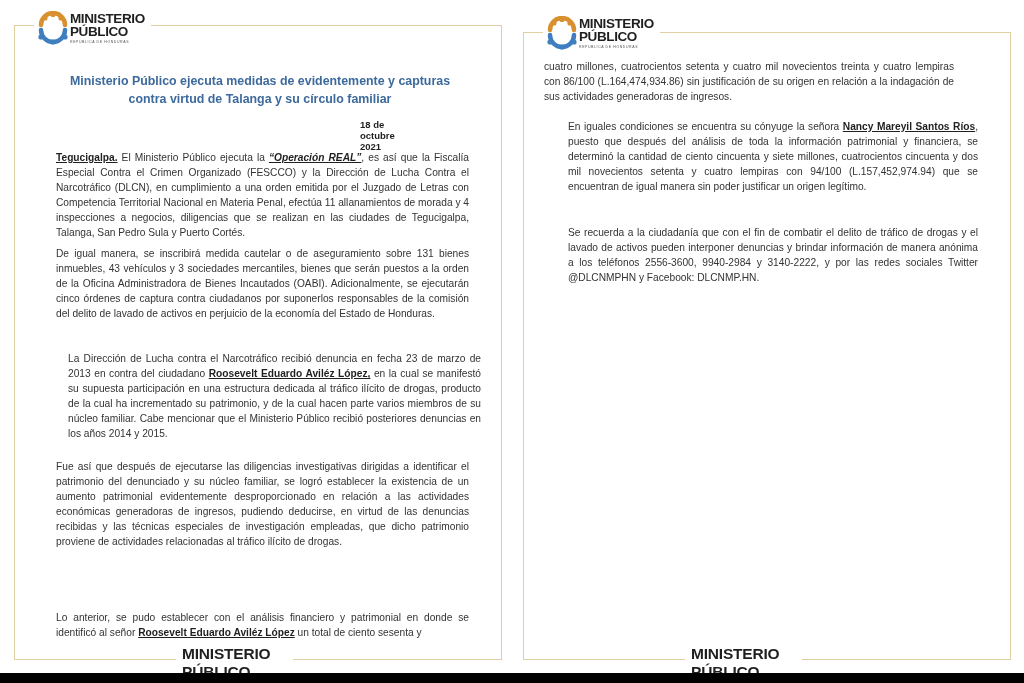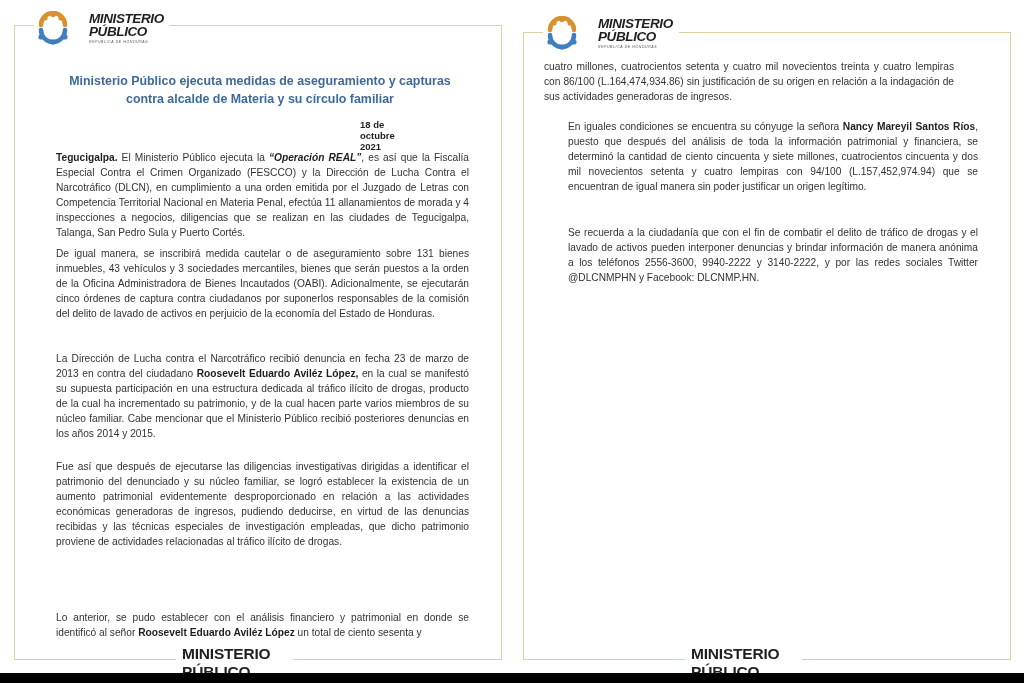--- a/index.html
+++ b/index.html
@@ -10,36 +10,36 @@
     color:#2a2a2a;
   }
   .page { position:absolute; }
   .frame {
     position:absolute; border:1.5px solid #e0cfa0;
   }
   .logo {
     position:absolute; display:flex; align-items:center; background:#fff; padding:0 6px 0 2px;
   }
   .logo svg { display:block; }
-  .logo-text { margin-left:19px; line-height:1;font-style:italic; }
+  .logo-text { margin-left:0; line-height:1; }
   .logo-line1, .logo-line2 {
     font-weight:bold; font-size:13.5px; color:#1f1f1f; letter-spacing:-0.4px; display:block;
   }
   .logo-sub { font-size:3.5px; letter-spacing:0.6px; color:#555; display:block; margin-top:2px; }
   .title {
     position:absolute; text-align:center; color:#3d6a9c; font-weight:bold;
     font-size:12.4px; line-height:18px;
   }
   .date {
     position:absolute; font-weight:bold; font-size:9.5px; color:#1f1f1f;
   }
   .para {
     position:absolute; font-size:10.2px; line-height:15.1px; text-align:justify; color:#333;
   }
-  .para b { color:#1f1f1f; }
+  .para b { color:#1f1f1f;text-decoration:underline; }
   .footer-label {
     position:absolute; background:#fff; padding:0 6px;
     font-weight:bold; font-size:15.5px; color:#1f1f1f; letter-spacing:-0.2px;
   }
   .bottom-bar { position:absolute; left:0; top:673px; width:1024px; height:10px; background:#000; }
 </style>
 </head>
 <body>
 
 <div class="page">
@@ -57,33 +57,33 @@
       <circle cx="29" cy="26" r="2.6" fill="#3f7fc0"></circle>
     </svg>
     <div class="logo-text">
       <span class="logo-line1">MINISTERIO</span>
       <span class="logo-line2">PÚBLICO</span>
       <span class="logo-sub">REPÚBLICA DE HONDURAS</span>
     </div>
   </div>
 
   <div class="title" style="left:30px; top:72px; width:460px;">
-    <div>Ministerio Público ejecuta medidas de aseguramiento y capturas</div>
-    <div>contra alcalde de Materia y su círculo familiar</div>
+    <div>Ministerio Público ejecuta medidas de evidentemente y capturas</div>
+    <div>contra virtud de Talanga y su círculo familiar</div>
   </div>
 
   <div class="date" style="left:360px; top:119px;">18 de octubre 2021</div>
 
   <div class="para" style="left:56px; top:150px; width:413px;">
     <b>Tegucigalpa.</b><span> El Ministerio Público ejecuta la </span><b><i>“Operación REAL”</i></b><span>, es así que la Fiscalía Especial Contra el Crimen Organizado (FESCCO) y la Dirección de Lucha Contra el Narcotráfico (DLCN), en cumplimiento a una orden emitida por el Juzgado de Letras con Competencia Territorial Nacional en Materia Penal, efectúa 11 allanamientos de morada y 4 inspecciones a negocios, diligencias que se realizan en las ciudades de Tegucigalpa, Talanga, San Pedro Sula y Puerto Cortés.</span>
   </div>
 
   <div class="para" style="left:56px; top:246px; width:413px;">De igual manera, se inscribirá medida cautelar o de aseguramiento sobre 131 bienes inmuebles, 43 vehículos y 3 sociedades mercantiles, bienes que serán puestos a la orden de la Oficina Administradora de Bienes Incautados (OABI). Adicionalmente, se ejecutarán cinco órdenes de captura contra ciudadanos por suponerlos responsables de la comisión del delito de lavado de activos en perjuicio de la economía del Estado de Honduras.</div>
 
-  <div class="para" style="left:56px; top:351px; width:413px;">
+  <div class="para" style="left:68px; top:351px; width:413px;">
     <span>La Dirección de Lucha contra el Narcotráfico recibió denuncia en fecha 23 de marzo de 2013 en contra del ciudadano </span><b>Roosevelt Eduardo Aviléz López,</b><span> en la cual se manifestó su supuesta participación en una estructura dedicada al tráfico ilícito de drogas, producto de la cual ha incrementado su patrimonio, y de la cual hacen parte varios miembros de su núcleo familiar. Cabe mencionar que el Ministerio Público recibió posteriores denuncias en los años 2014 y 2015.</span>
   </div>
 
   <div class="para" style="left:56px; top:459px; width:413px;">Fue así que después de ejecutarse las diligencias investigativas dirigidas a identificar el patrimonio del denunciado y su núcleo familiar, se logró establecer la existencia de un aumento patrimonial evidentemente desproporcionado en relación a las actividades económicas generadoras de ingresos, pudiendo deducirse, en virtud de las denuncias recibidas y las técnicas especiales de investigación empleadas, que dicho patrimonio proviene de actividades relacionadas al tráfico ilícito de drogas.</div>
 
   <div class="para" style="left:56px; top:610px; width:413px;">
     <span>Lo anterior, se pudo establecer con el análisis financiero y patrimonial en donde se identificó al señor </span><b>Roosevelt Eduardo Aviléz López</b><span> un total de ciento sesenta y</span>
   </div>
 
   <div class="footer-label" style="left:176px; top:645px;">MINISTERIO PÚBLICO INFORMATIVO</div>
@@ -109,18 +109,18 @@
       <span class="logo-sub">REPÚBLICA DE HONDURAS</span>
     </div>
   </div>
 
   <div class="para" style="left:544px; top:59px; width:410px;">cuatro millones, cuatrocientos setenta y cuatro mil novecientos treinta y cuatro lempiras con 86/100 (L.164,474,934.86) sin justificación de su origen en relación a la indagación de sus actividades generadoras de ingresos.</div>
 
   <div class="para" style="left:568px; top:119px; width:410px;">
     <span>En iguales condiciones se encuentra su cónyuge la señora </span><b>Nancy Mareyil Santos Ríos</b><span>, puesto que después del análisis de toda la información patrimonial y financiera, se determinó la cantidad de ciento cincuenta y siete millones, cuatrocientos cincuenta y dos mil novecientos setenta y cuatro lempiras con 94/100 (L.157,452,974.94) que se encuentran de igual manera sin poder justificar un origen legítimo.</span>
   </div>
 
-  <div class="para" style="left:568px; top:225px; width:410px;">Se recuerda a la ciudadanía que con el fin de combatir el delito de tráfico de drogas y el lavado de activos pueden interponer denuncias y brindar información de manera anónima a los teléfonos 2556-3600, 9940-2222 y 3140-2222, y por las redes sociales Twitter @DLCNMPHN y Facebook: DLCNMP.HN.</div>
+  <div class="para" style="left:568px; top:225px; width:410px;">Se recuerda a la ciudadanía que con el fin de combatir el delito de tráfico de drogas y el lavado de activos pueden interponer denuncias y brindar información de manera anónima a los teléfonos 2556-3600, 9940-2984 y 3140-2222, y por las redes sociales Twitter @DLCNMPHN y Facebook: DLCNMP.HN.</div>
 
   <div class="footer-label" style="left:685px; top:645px;">MINISTERIO PÚBLICO INFORMATIVO</div>
 </div>
 
 <div class="bottom-bar"></div>
 
 </body></html>

